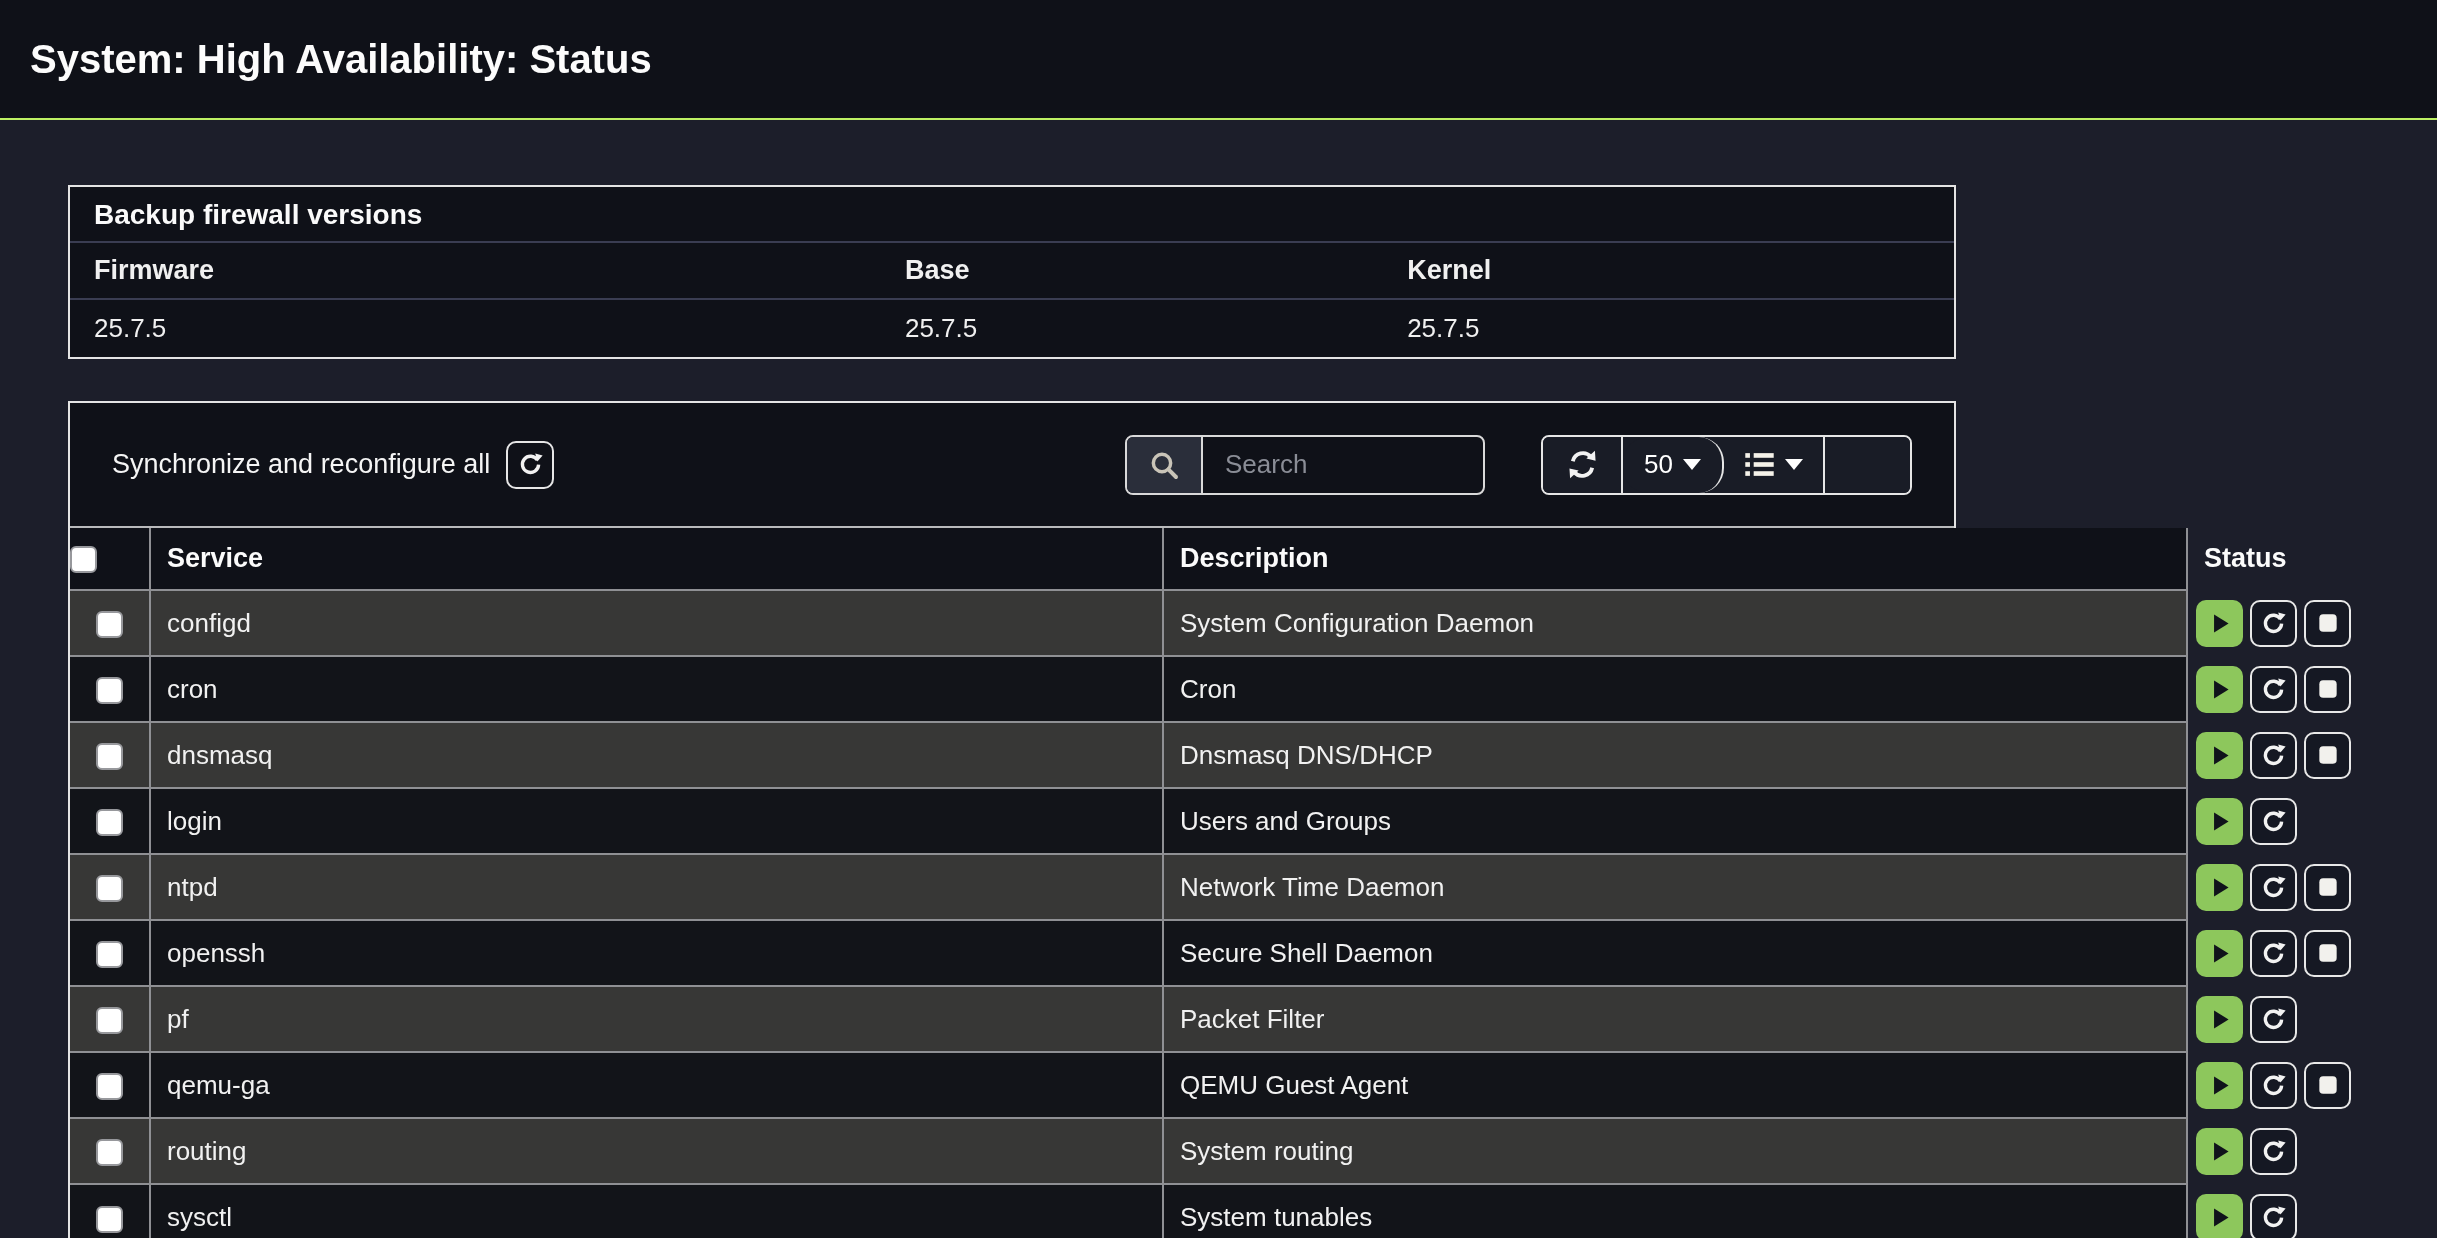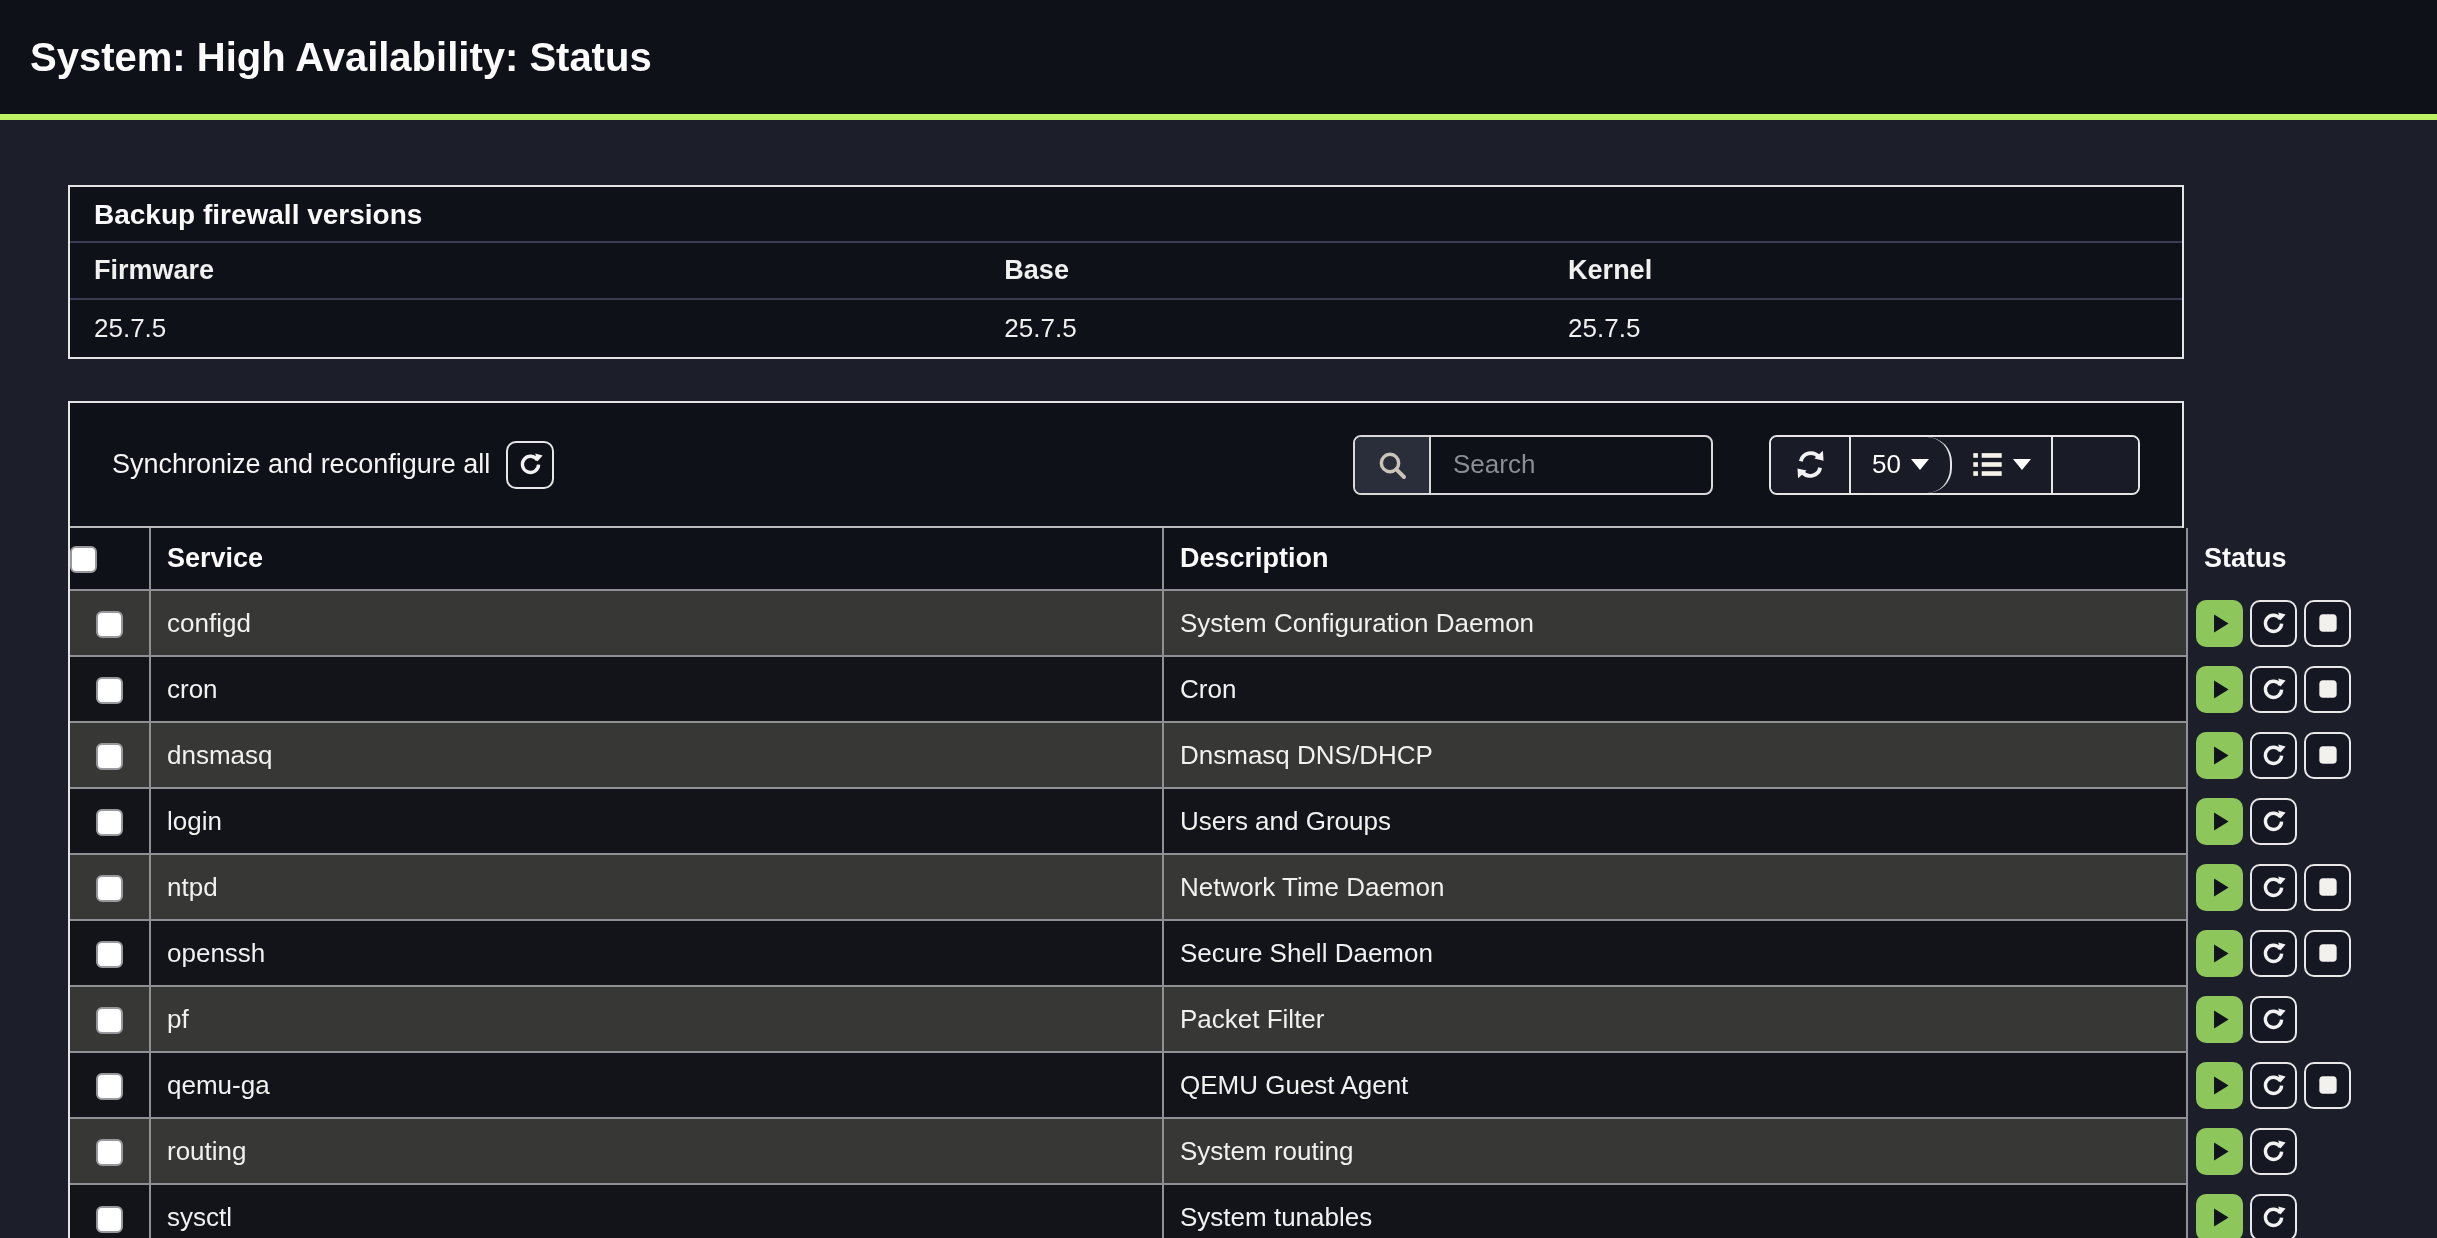--- a/index.html
+++ b/index.html
@@ -7,28 +7,28 @@
   body {
     width: 2437px; height: 1238px; position: relative;
     background: var(--page-bg, #1c1e2a);
     font-family: "Liberation Sans", sans-serif;
     color: #f2f2f2;
   }
 
   
   .page-header {
     height: 120px; background: var(--panel-bg, #0f1118);
-    border-bottom: 6px solid #bef264;
+    border-bottom: 2px solid #bef264;
     display: flex; align-items: center; padding: 0 30px;
   }
   .page-header h1 { margin: 0; font-size: 40px; font-weight: bold; color: #fcfcfc; }
 
   
   .panel {
-    position: absolute; left: 68px; width: 2116px;
+    position: absolute; left: 68px; width: 1888px;
     background: var(--panel-bg, #0f1118);
     border: 2px solid #e4e4e4;
   }
   .versions { top: 185px; }
   .services { top: 401px; }
 
   
   .v-title {
     height: 56px; line-height: 56px; padding-left: 24px;
     font-size: 28px; font-weight: bold; color: #fafafa;

